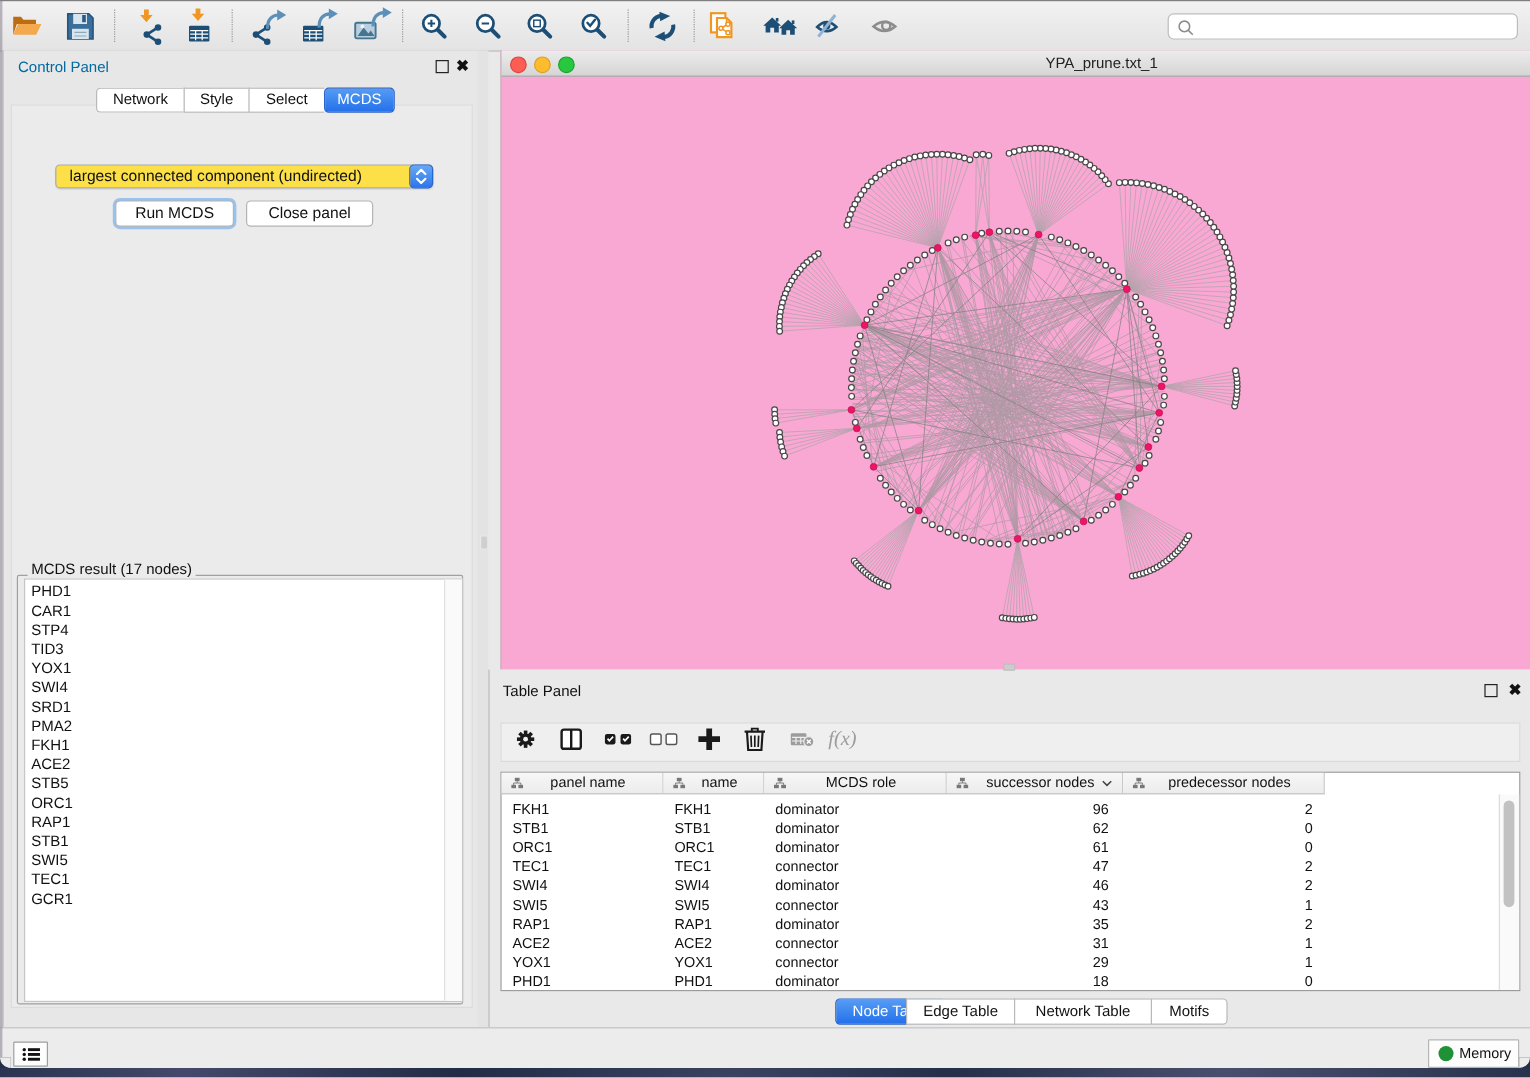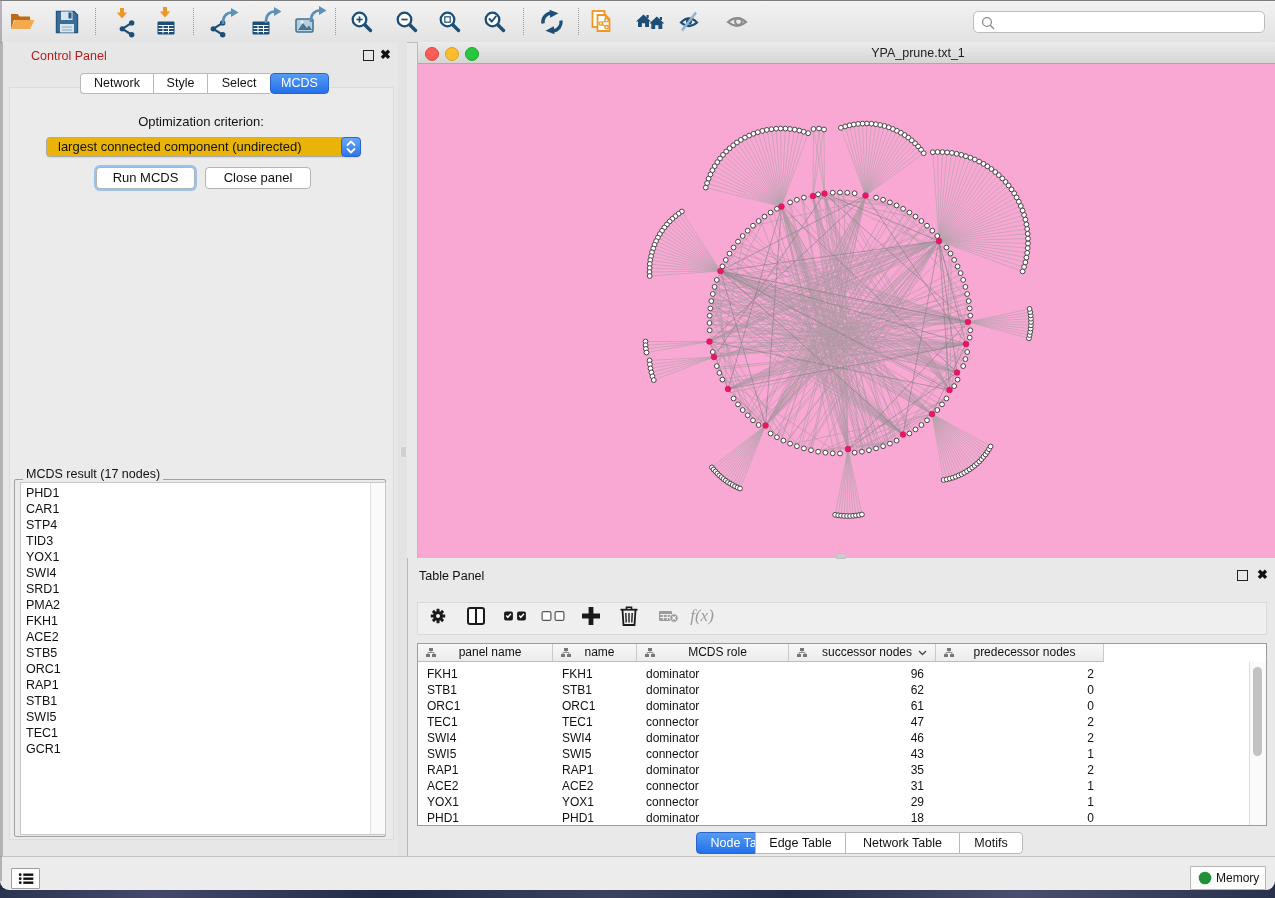--- a/index.html
+++ b/index.html
@@ -4,31 +4,31 @@
 <style>
   html,body{margin:0;padding:0;width:1275px;height:898px;overflow:hidden;
     font-family:"Liberation Sans",sans-serif;background:#e9e9e9;position:relative;}
   .abs{position:absolute;}
   .toolbar{left:0;top:0;width:1275px;height:41px;background:linear-gradient(#f2f2f2,#e3e3e3);
     border-top:1px solid #7e7e7e;border-bottom:1px solid #bcbcbc;}
   .tsep{position:absolute;top:7px;height:27px;width:0;border-left:1px dotted #9a9a9a;}
   .search{position:absolute;left:973px;top:10px;width:290px;height:20px;background:#fff;
     border:1px solid #bdbdbd;border-radius:5px;}
   .cp{left:2px;top:42px;width:396px;height:814px;background:#e7e7e7;border-left:1px solid #b5b5b5;}
-  .cp-title{position:absolute;left:28px;top:7px;font-size:12.5px;color:#b91c1c;}
+  .cp-title{position:absolute;left:12px;top:7px;font-size:12.5px;color:#0369a1;}
   .wbtn{position:absolute;top:8px;width:9px;height:9px;border:1.5px solid #222;}
   .xbtn{position:absolute;top:5px;font-size:13px;font-weight:bold;color:#111;}
   .tab{position:absolute;z-index:3;top:31px;height:19px;background:#fff;border:1px solid #b9b9b9;
     border-right:none;font-size:12.5px;color:#111;text-align:center;line-height:19px;}
   .tabsel{background:linear-gradient(#559cf5,#2470ea);color:#fff;border:1px solid #2a64c8;
     border-radius:4px;}
   .cp-content{position:absolute;z-index:1;left:6px;top:45px;width:383px;height:751px;background:#ebebeb;
     border:1px solid #dcdcdc;}
   .optlabel{position:absolute;z-index:2;left:0;top:72px;width:100%;text-align:center;font-size:13px;color:#111;}
-  .combo{position:absolute;z-index:2;left:43px;top:95px;width:313px;height:18px;background:#eab308;
+  .combo{position:absolute;z-index:2;left:43px;top:95px;width:313px;height:18px;background:#fde047;
     border:1px solid #ababab;border-radius:4px;box-shadow:0 1px 1px rgba(0,0,0,0.08);}
   .combo-txt{position:absolute;left:11px;top:1px;font-size:13px;color:#111;}
   .combo-step{position:absolute;right:-1px;top:-1px;width:18px;height:18px;border-radius:4px;
     background:linear-gradient(#66a8f6,#2e75ec);border:1px solid #2b66cc;border-radius:4px;}
   .btn{position:absolute;z-index:2;top:125px;height:20px;background:#fff;border:1px solid #b3b3b3;
     border-radius:4px;font-size:13px;color:#111;text-align:center;line-height:20px;}
   .focusring{box-shadow:0 0 0 2px rgba(125,180,240,0.75);}
   .grpbox{position:absolute;z-index:2;left:11px;top:437px;width:370px;height:356px;
     border:1px solid #a0a0a0;border-radius:2px;}
   .grplabel{position:absolute;z-index:2;left:20px;top:425px;background:#ebebeb;padding:0 3px;
@@ -225,21 +225,20 @@
 
 <div class="abs cp">
   <div class="cp-title">Control Panel</div>
   <div class="wbtn" style="left:360px"></div>
   <div class="xbtn" style="left:377px">✖</div>
   <div class="tab" style="left:77px;width:72px;border-radius:4px 0 0 4px;">Network</div>
   <div class="tab" style="left:150px;width:53px;">Style</div>
   <div class="tab" style="left:204px;width:62px;">Select</div>
   <div class="tab tabsel" style="left:267px;width:57px;">MCDS</div>
   <div class="cp-content"></div>
-  <div class="optlabel">Optimization criterion:</div>
   <div class="combo">
     <div class="combo-txt">largest connected component (undirected)</div>
     <div class="combo-step">
       <svg width="18" height="18">
         <path d="M5.5,7 L9,3.5 L12.5,7" fill="none" stroke="#fff" stroke-width="1.8" stroke-linecap="round" stroke-linejoin="round"></path>
         <path d="M5.5,11 L9,14.5 L12.5,11" fill="none" stroke="#fff" stroke-width="1.8" stroke-linecap="round" stroke-linejoin="round"></path>
       </svg>
     </div>
   </div>
   <div class="btn focusring" style="left:93px;width:97px;">Run MCDS</div>

